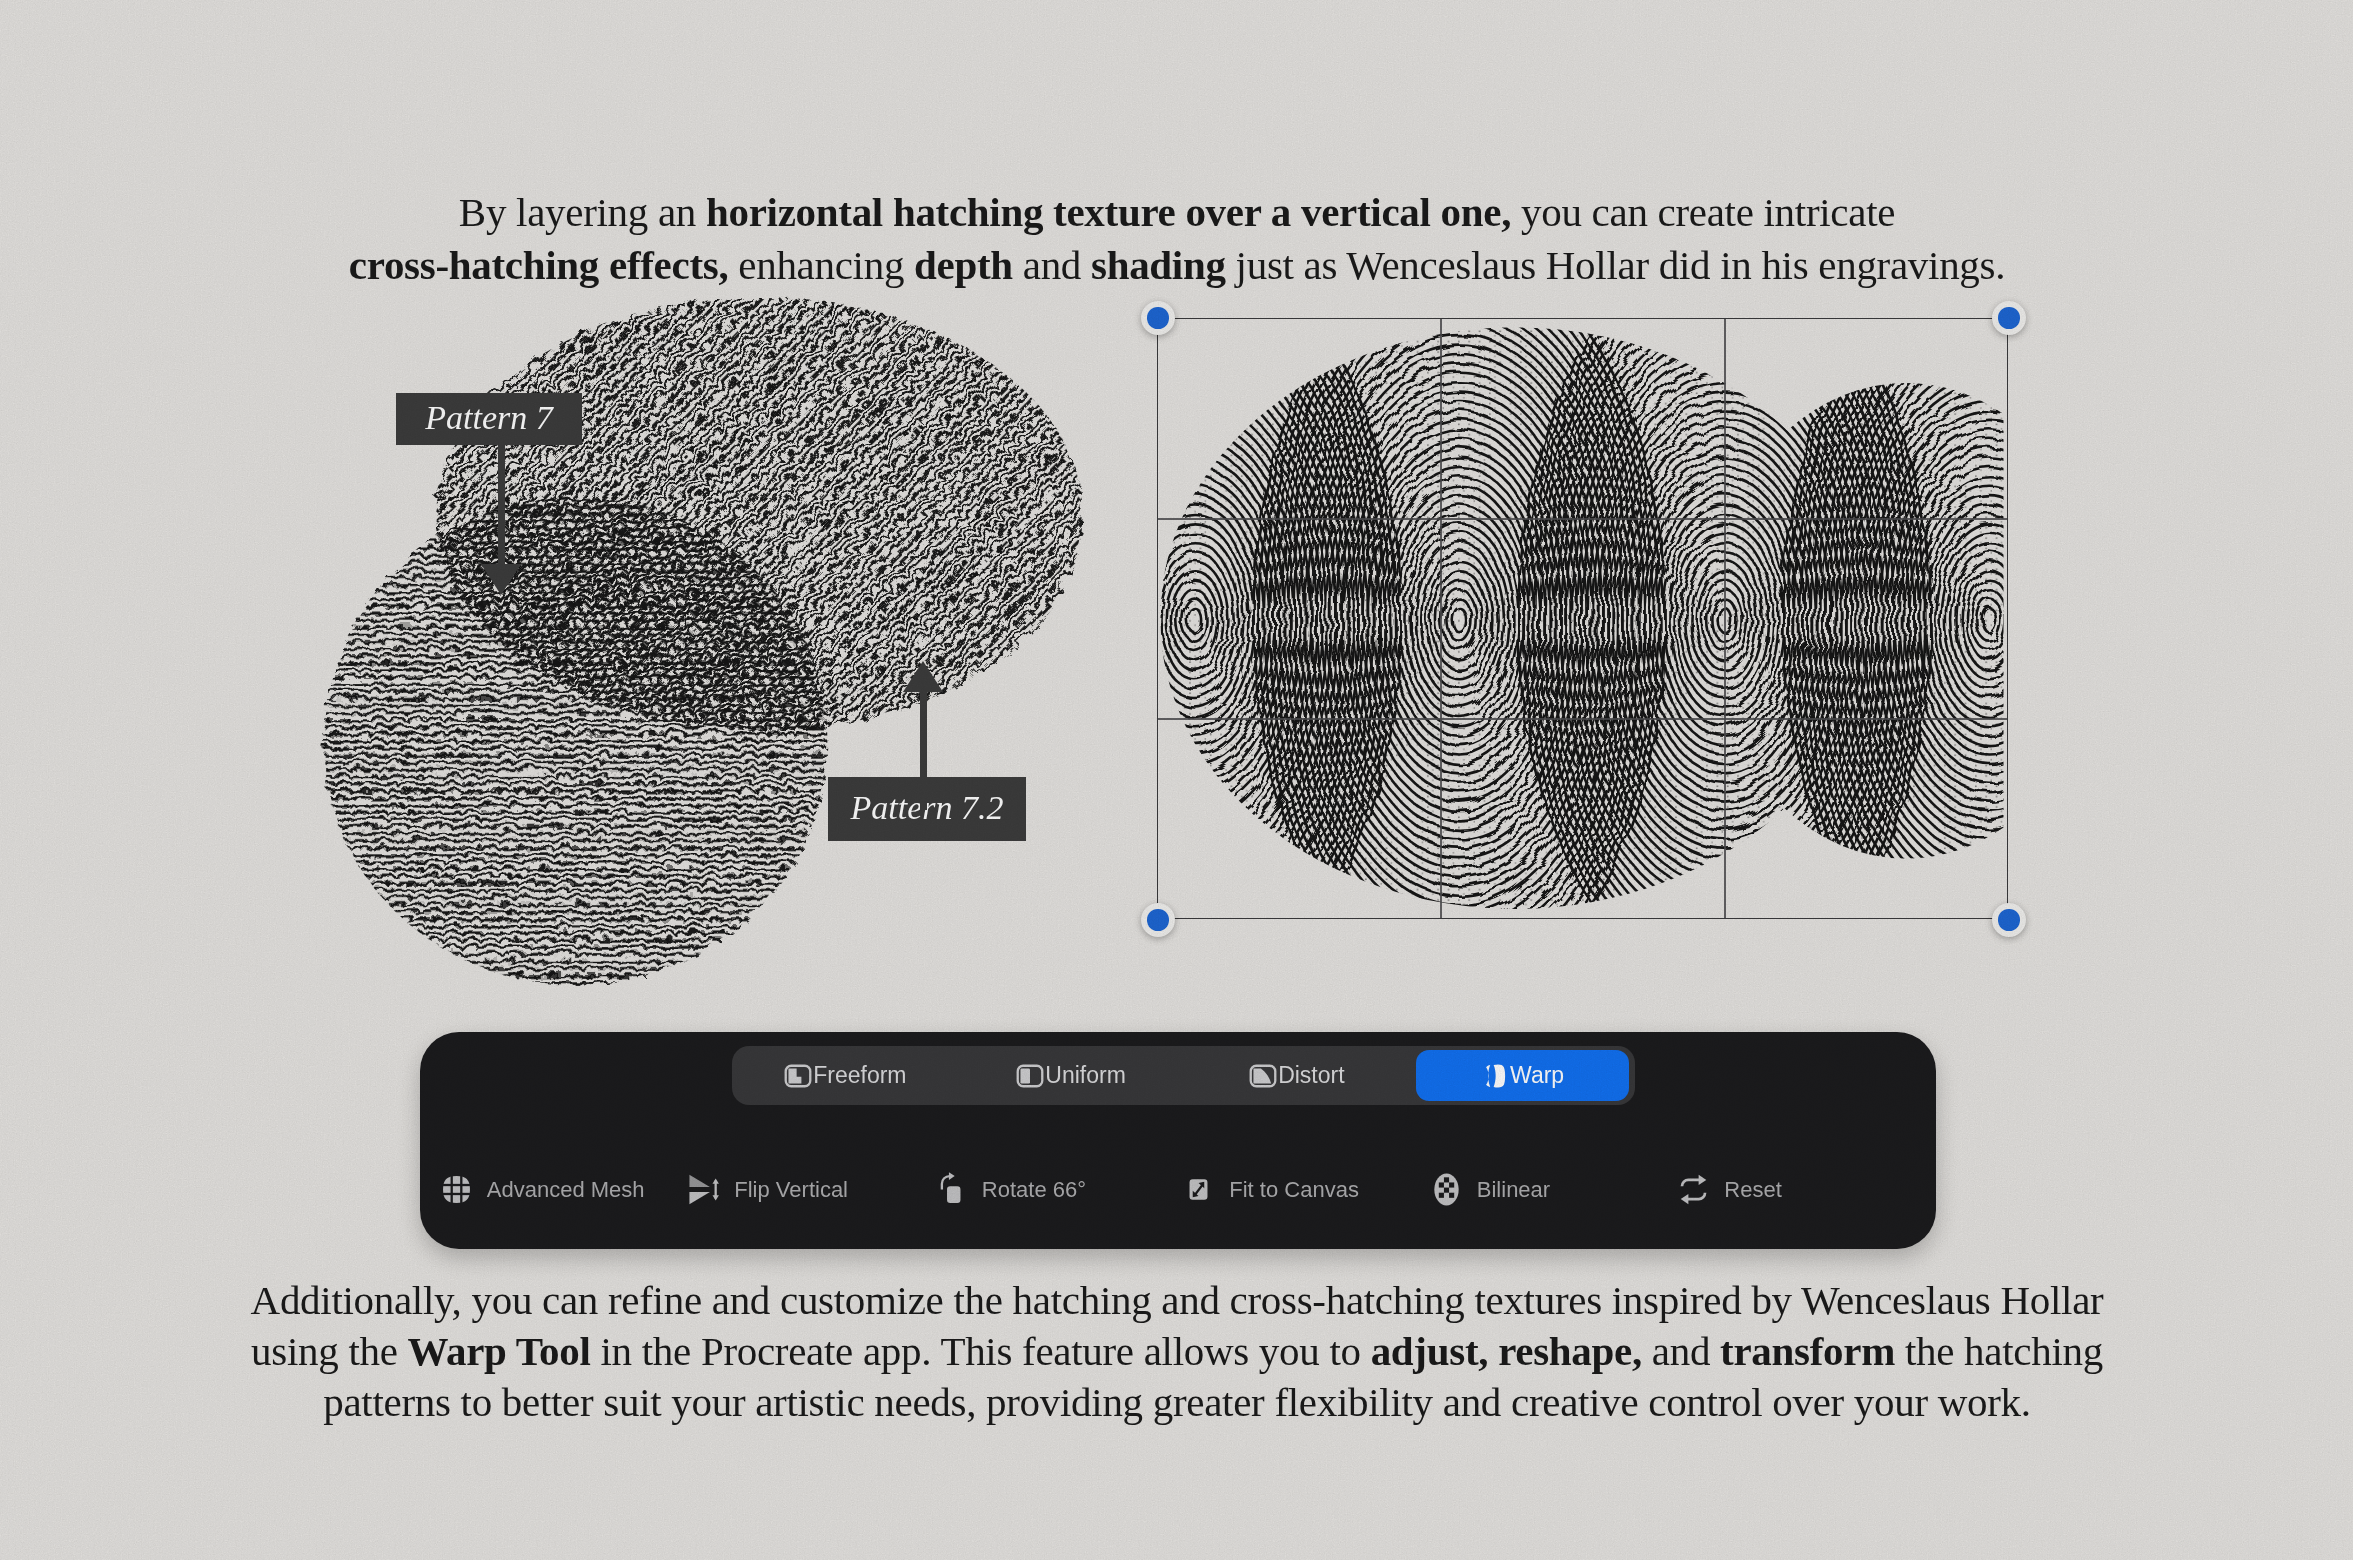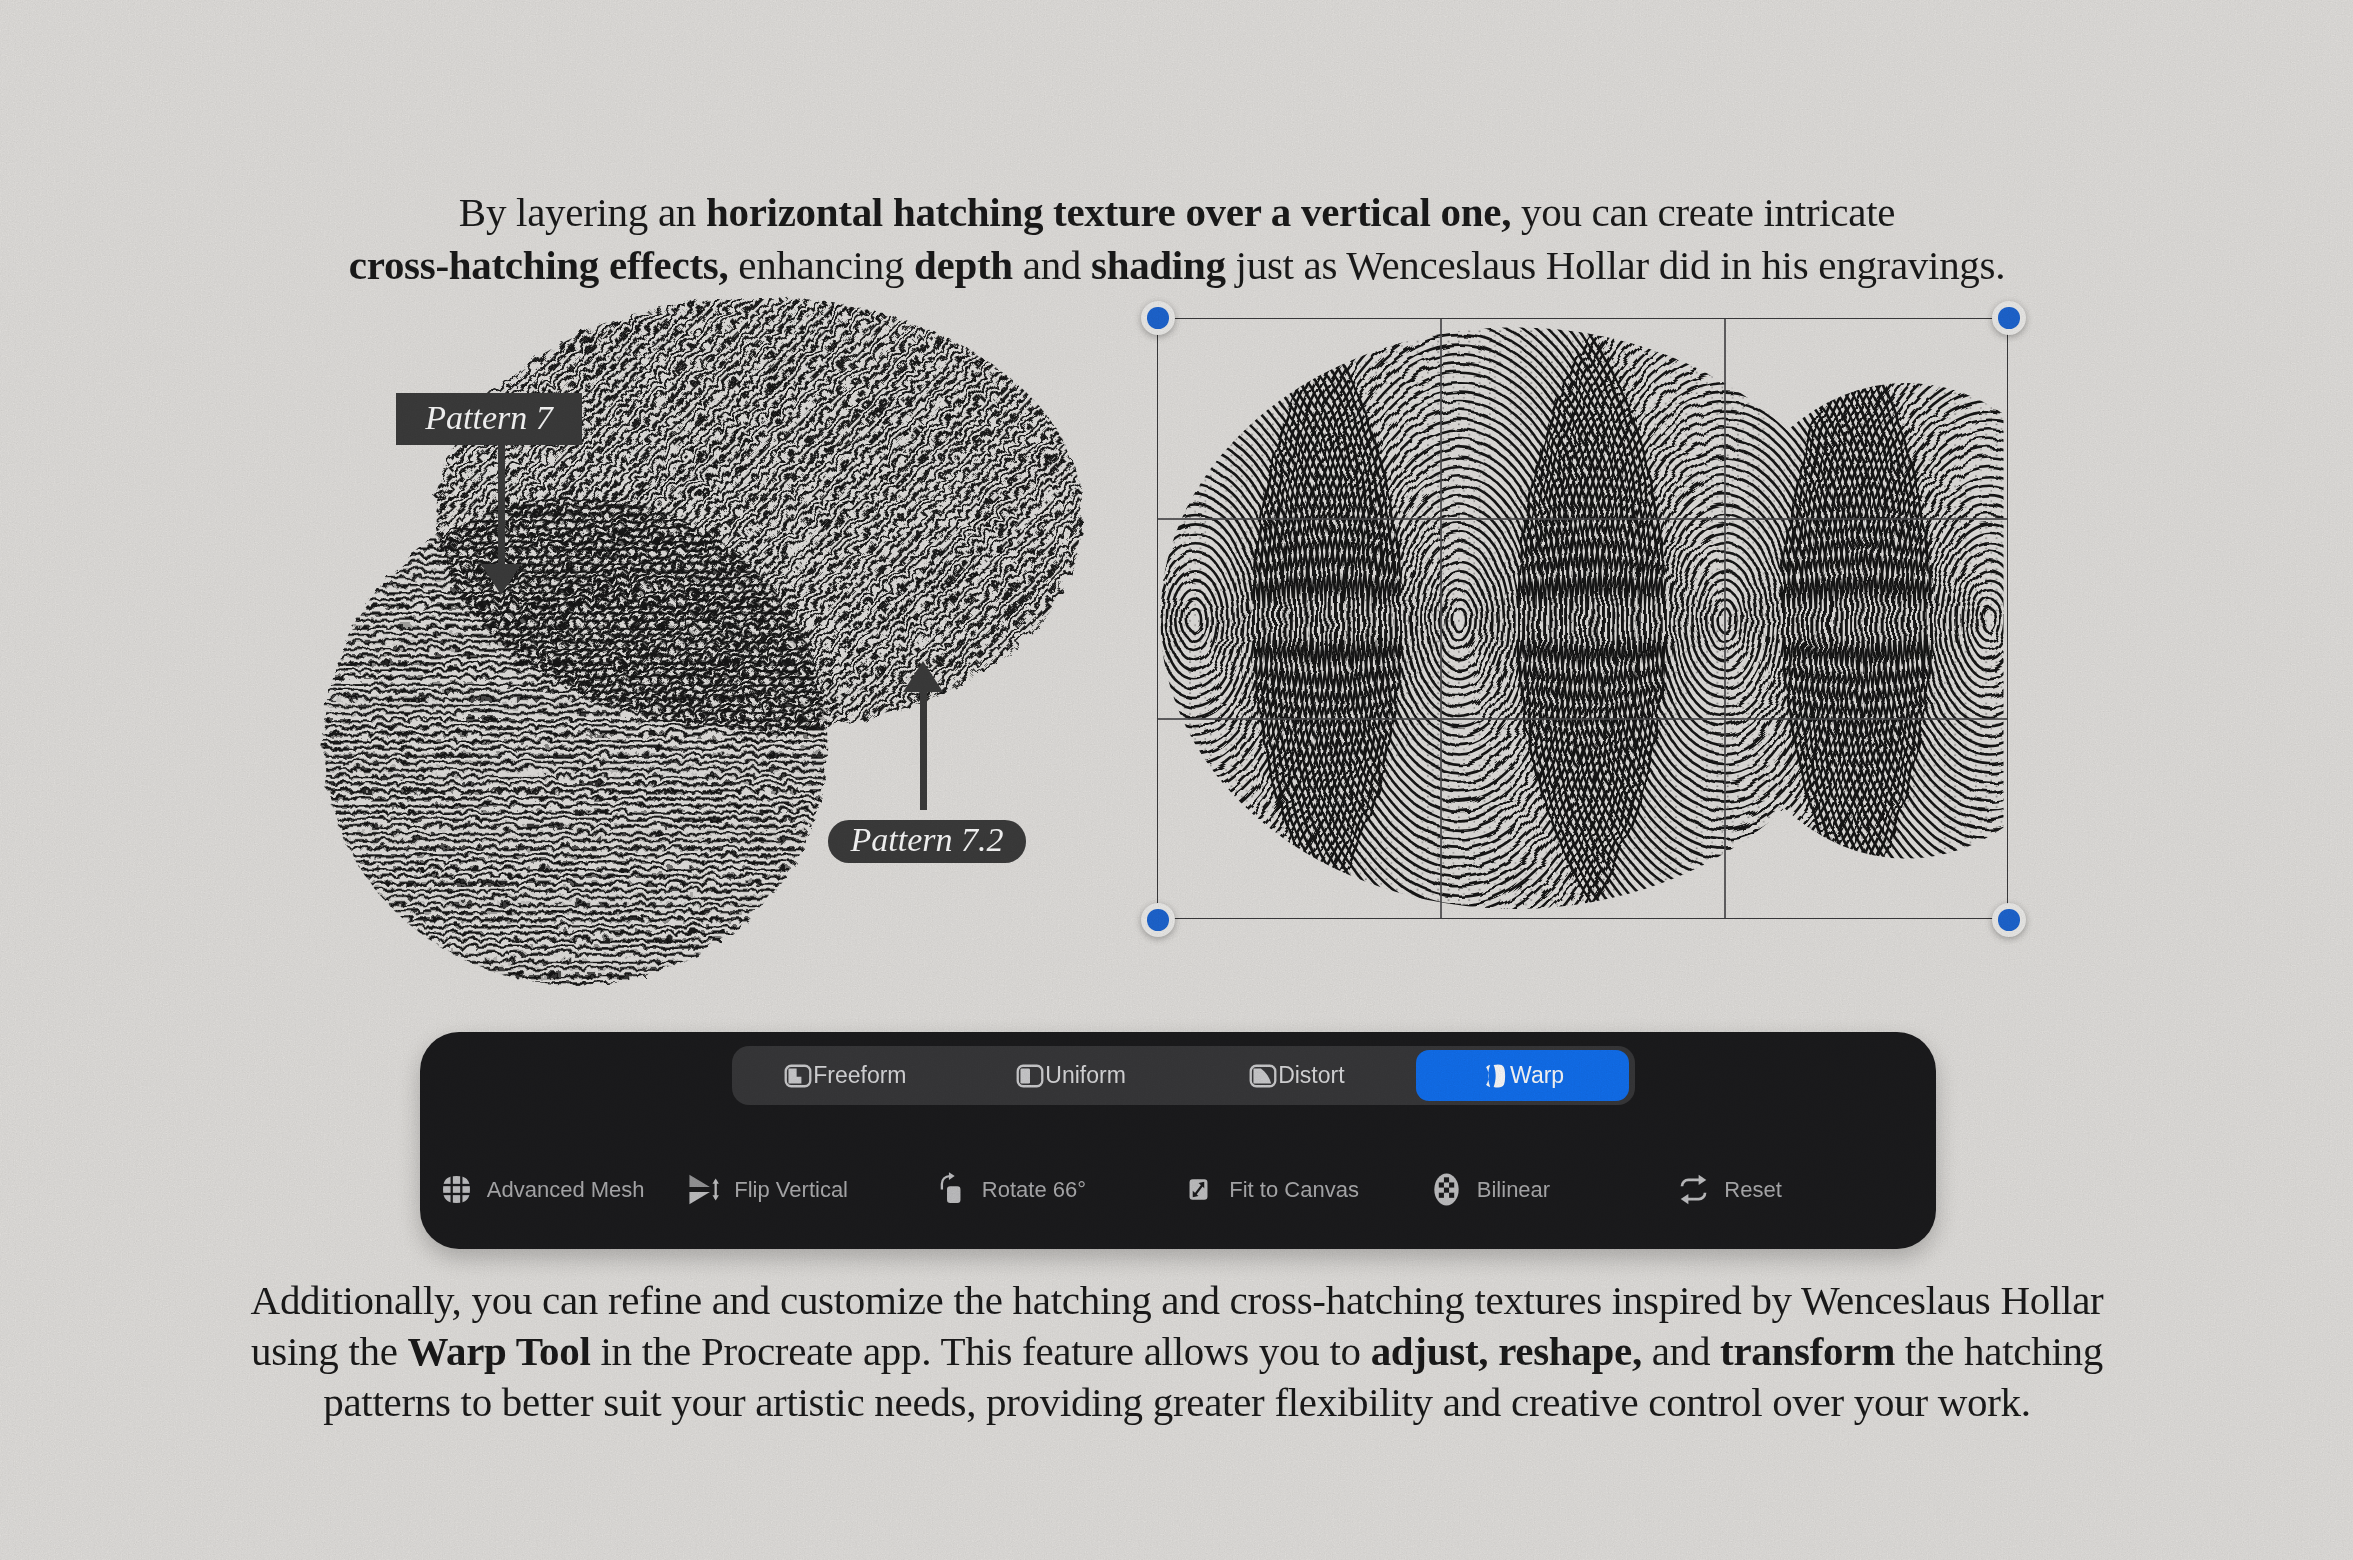--- a/index.html
+++ b/index.html
@@ -26,21 +26,21 @@
 
   
   .callout{
     position:absolute;background:#3d3d3d;color:#ffffff;
     font-style:italic;font-weight:normal;font-size:34px;
     font-family:"Liberation Serif",serif;
     display:flex;align-items:center;justify-content:center;
     z-index:6;padding-bottom:2.6px;box-sizing:border-box;
   }
   #callout-pattern7{left:396px;top:393px;width:186px;height:52px;}
-  #callout-pattern72{left:828px;top:820px;width:198px;height:43px;border-radius:21px;}
+  #callout-pattern72{left:828px;top:777px;width:198px;height:64px;}
   .arrow-line{position:absolute;width:6.5px;background:#3d3d3d;z-index:6;}
   #arrow7-line{left:498px;top:444px;height:122px;}
   #arrow72-line{left:920px;top:691px;height:119px;}
   .arrow-head{position:absolute;width:0;height:0;border-left:20px solid transparent;border-right:20px solid transparent;z-index:6;}
   #arrow7-head{left:481px;top:564px;border-top:31px solid #3d3d3d;}
   #arrow72-head{left:903px;top:661px;border-bottom:31px solid #3d3d3d;}
 
   
   #transform-box{
     position:absolute;left:1157px;top:318px;width:851px;height:601px;

